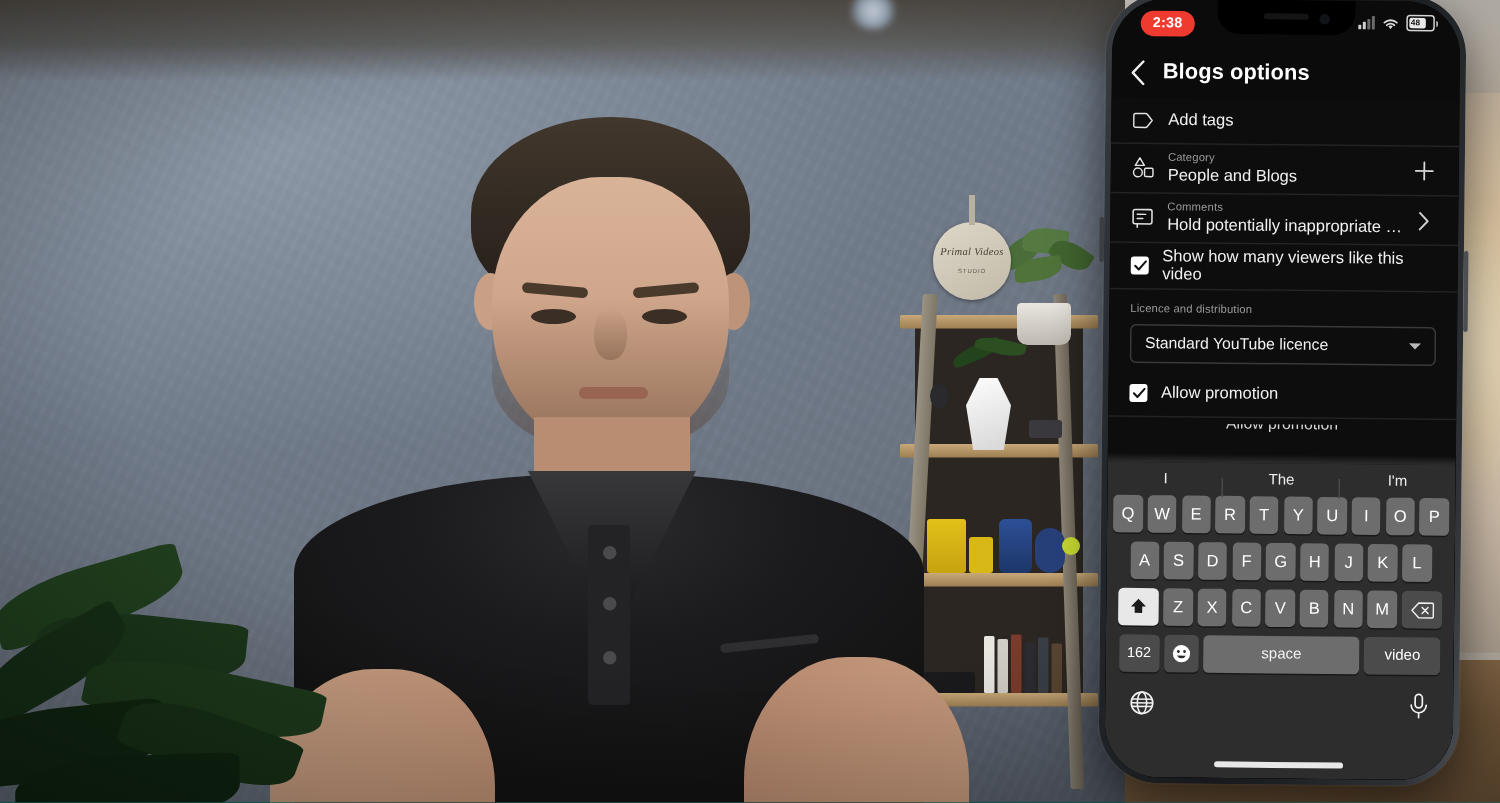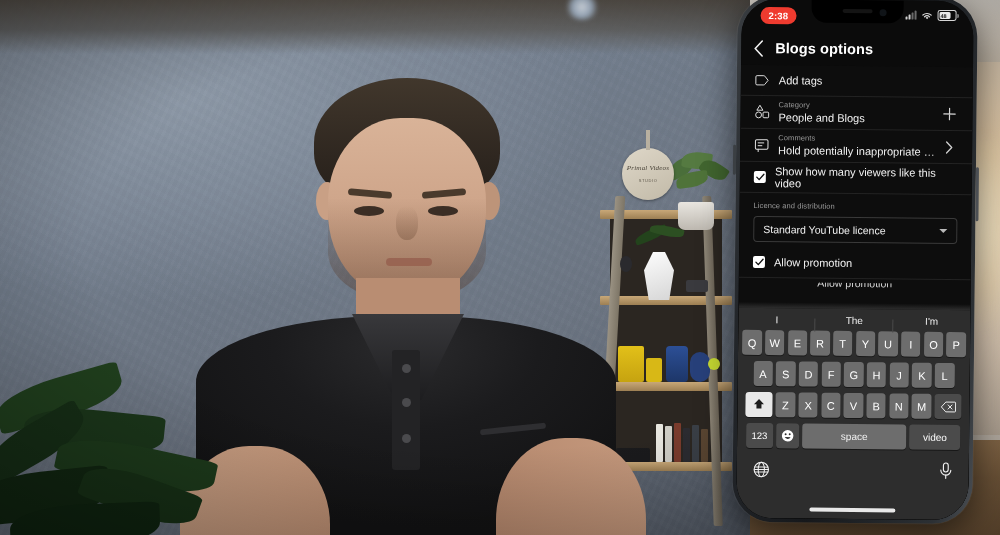--- a/index.html
+++ b/index.html
@@ -460,21 +460,21 @@
             <div class="key k1">M</div>
             <div class="key kspec">
               <svg width="16" height="12" viewBox="0 0 18 13">
                 <path d="M6 1h10.1a.9.9 0 0 1 .9.9v9.2a.9.9 0 0 1-.9.9H6L1 6.5z" stroke="#f0f0f0" stroke-width="1.1" fill="none" stroke-linejoin="round"></path>
                 <path d="M8.6 4.2 13 8.8M13 4.2 8.6 8.8" stroke="#f0f0f0" stroke-width="1.1" stroke-linecap="round"></path>
               </svg>
             </div>
           </div>
 
           <div class="krow r4">
-            <div class="key k123">123</div>
+            <div class="key k123">162</div>
             <div class="key kemoji">
               <svg width="13" height="13" viewBox="0 0 14 14">
                 <circle cx="7" cy="7" r="6.2" fill="#fff"></circle>
                 <circle cx="4.8" cy="5.4" r="1.05" fill="#2b2b2b"></circle>
                 <circle cx="9.2" cy="5.4" r="1.05" fill="#2b2b2b"></circle>
                 <path d="M3.8 8.4a3.6 3.6 0 0 0 6.4 0z" fill="#2b2b2b"></path>
               </svg>
             </div>
             <div class="key kspace">space</div>
             <div class="key kret">video</div>

